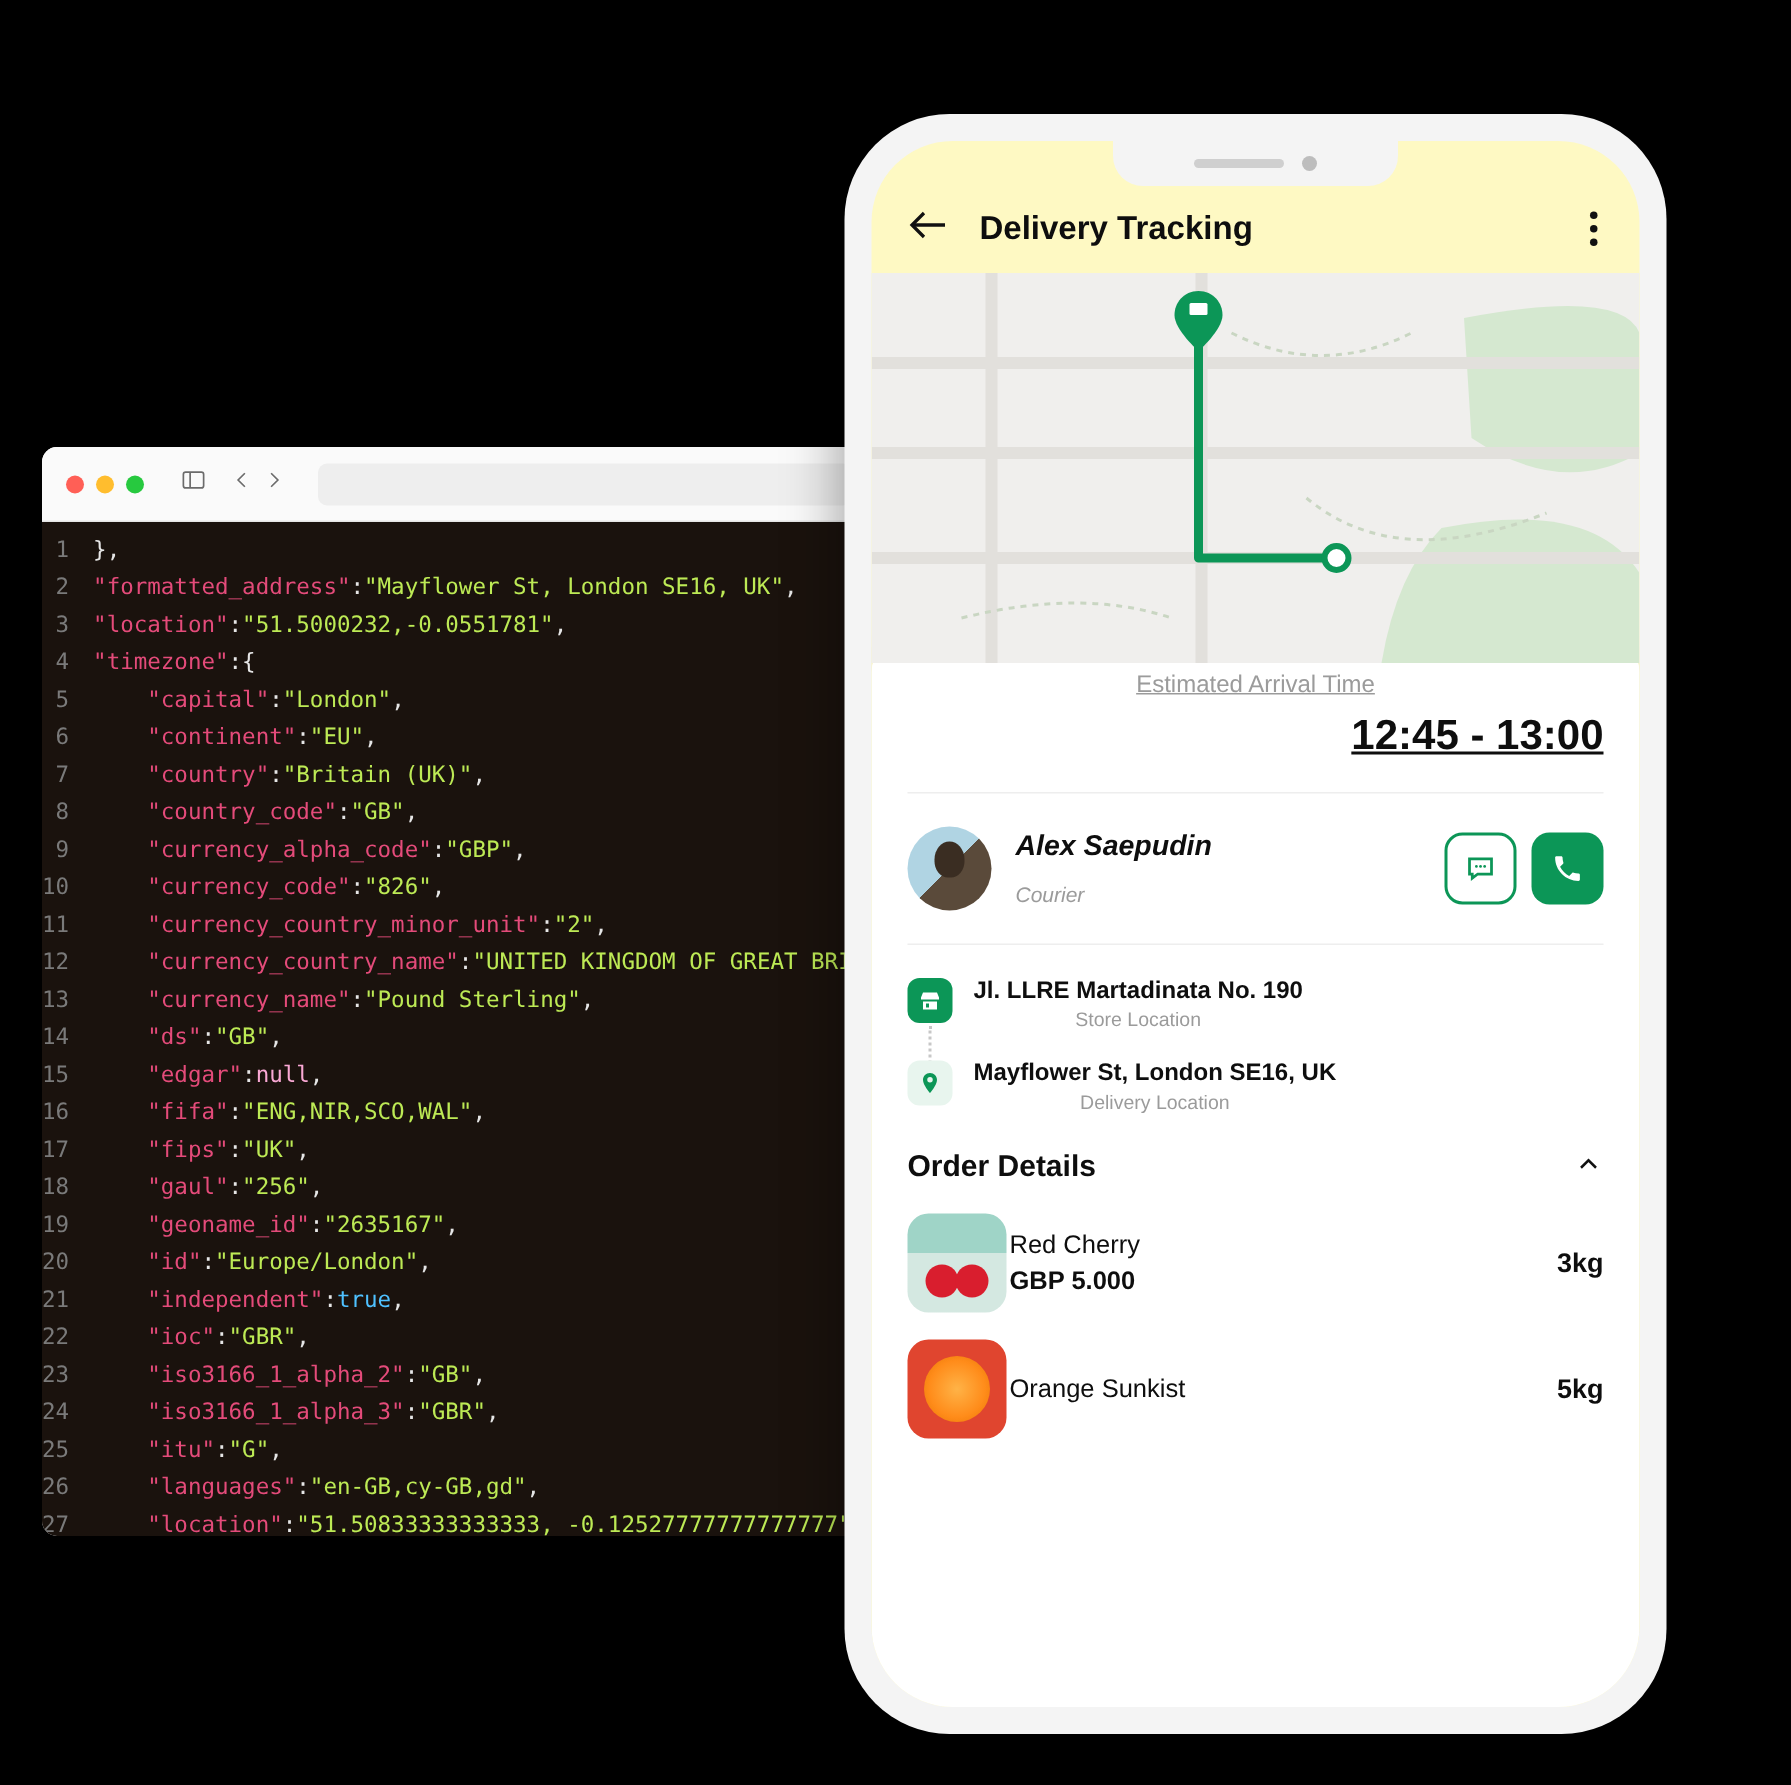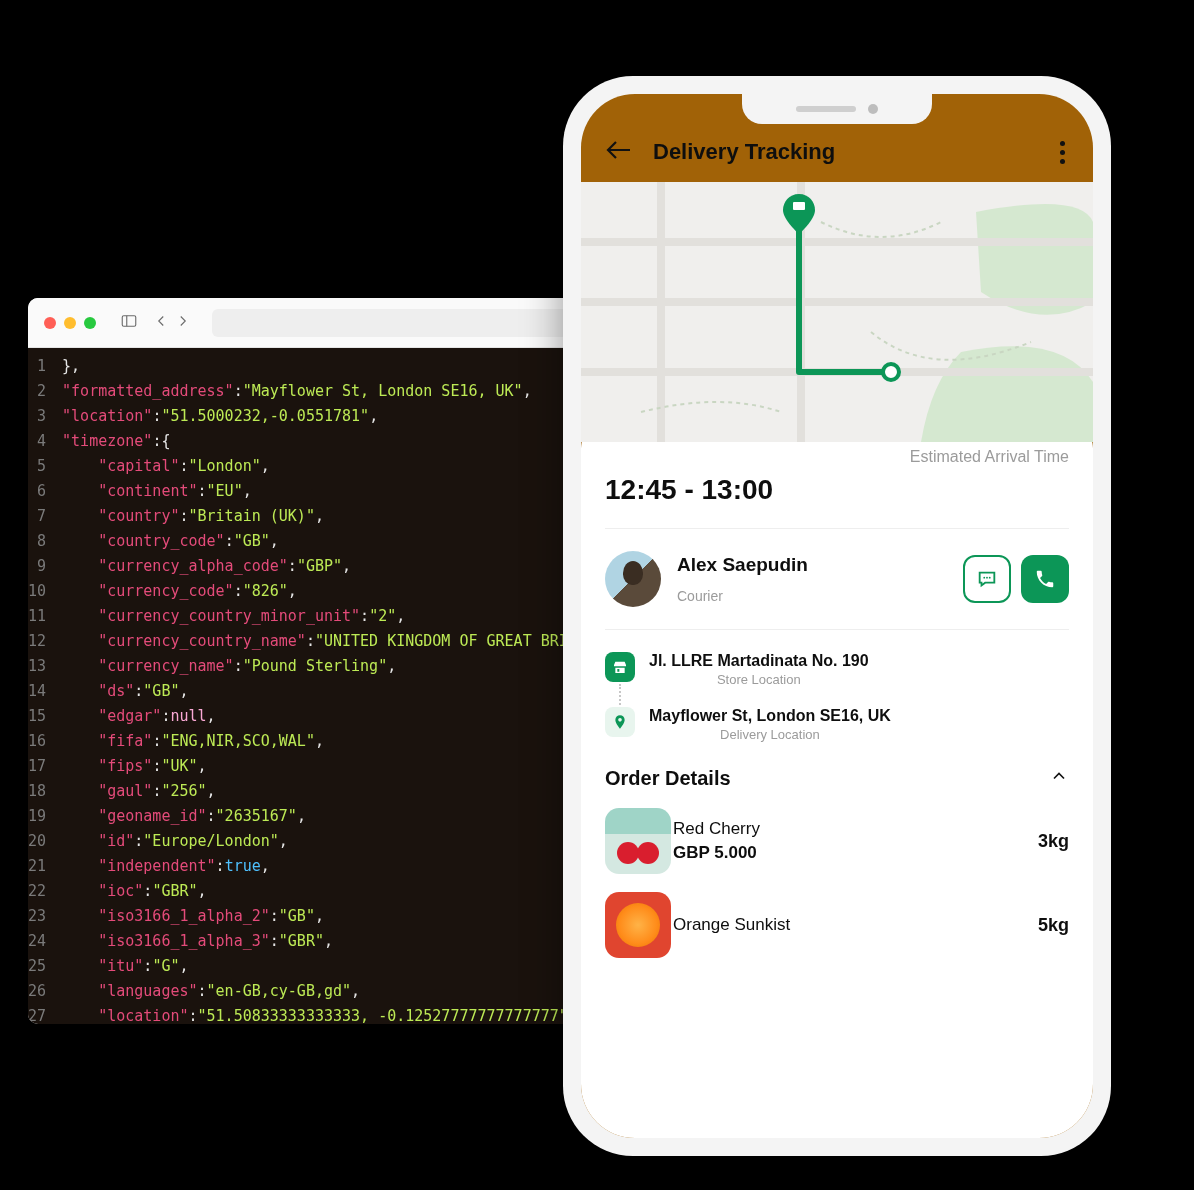--- a/index.html
+++ b/index.html
@@ -21,43 +21,43 @@
 .gutter { width: 34px; text-align: right; padding: 6px 8px 0 0; color: #7a7a7a; user-select: none; }
 .code-lines { padding: 6px 0 0 8px; white-space: pre; color: #e6e6e6; }
 .tok-key { color: #e44b7a; }
 .tok-str { color: #bdea55; }
 .tok-pun { color: #e6e6e6; }
 .tok-null { color: #f9a8d4; }
 .tok-true { color: #4fc1ff; }
 
 
 .phone { position: absolute; left: 563px; top: 76px; width: 548px; height: 1080px; background: #f4f4f4; border-radius: 70px; box-shadow: 0 10px 40px rgba(0,0,0,.4); padding: 18px; }
-.phone-screen { width: 100%; height: 100%; background: #a16207; border-radius: 54px; overflow: hidden; position: relative; display: flex; flex-direction: column; }
+.phone-screen { width: 100%; height: 100%; background: #fef9c3; border-radius: 54px; overflow: hidden; position: relative; display: flex; flex-direction: column; }
 .notch { position: absolute; top: 0; left: 50%; transform: translateX(-50%); width: 190px; height: 30px; background: #f4f4f4; border-radius: 0 0 20px 20px; z-index: 5; display:flex; align-items:center; justify-content:center; gap: 12px;}
 .speaker { width: 60px; height: 6px; background: #cfcfcf; border-radius: 3px; }
 .cam { width: 10px; height: 10px; background: #bdbdbd; border-radius: 50%; }
 
 .app-header { height: 88px; display: flex; align-items: center; padding: 28px 24px 0; gap: 20px; }
 .back-btn svg { width: 28px; height: 22px; stroke: #111; stroke-width: 2.2; fill: none; }
 .app-title { font-size: 22px; font-weight: 700; color: #0e0e0e; flex: 1; }
 .kebab { display: flex; flex-direction: column; gap: 4px; padding: 4px; }
 .kebab span { width: 5px; height: 5px; background: #111; border-radius: 50%; }
 
 .map { height: 260px; position: relative; background: #f0efed; overflow: hidden; }
 .map svg { width: 100%; height: 100%; }
 
 .sheet { flex: 1; background: #fff; border-radius: 24px 24px 0 0; margin-top: -18px; padding: 24px 24px 0; box-shadow: 0 -4px 16px rgba(0,0,0,.05); overflow: hidden; }
-.eta-label { text-align: right; color: #9b9b9b; font-size: 16px; }
-.eta-time { text-align: left; font-size: 28px; font-weight: 700; margin-top: 8px; color: #0e0e0e; }
+.eta-label { text-align: center; color: #9b9b9b; font-size: 16px; text-decoration: underline; }
+.eta-time { text-align: right; font-size: 28px; font-weight: 700; margin-top: 8px; color: #0e0e0e; text-decoration: underline; }
 hr.sep { border: none; border-top: 1px solid #eee; margin: 22px 0; }
 
 .courier { display: flex; align-items: center; gap: 16px; }
 .avatar { width: 56px; height: 56px; border-radius: 50%; background: linear-gradient(135deg,#b0d4e3 0%,#b0d4e3 50%,#5a4a3a 50%); position: relative; overflow: hidden; }
 .avatar::after { content:""; position:absolute; left:18px; top:10px; width:20px; height:24px; background:#3a2d22; border-radius:50% 50% 45% 45%; }
-.courier-info { flex: 1; }
+.courier-info { flex: 1; font-style: italic; }
 .courier-name { font-size: 19px; font-weight: 700; color: #0e0e0e; }
 .courier-role { font-size: 14px; color: #9b9b9b; margin-top: 12px; }
 .courier-actions { display: flex; gap: 10px; }
 .icon-btn { width: 48px; height: 48px; border-radius: 12px; display: flex; align-items: center; justify-content: center; }
 .icon-btn.chat { background: #fff; border: 2px solid #0c9657; }
 .icon-btn.chat svg { stroke: #0c9657; fill: none; }
 .icon-btn.call { background: #0c9657; }
 .icon-btn.call svg { fill: #fff; }
 
 .locrow { display: flex; align-items: flex-start; gap: 14px; position: relative; text-align: center; }

